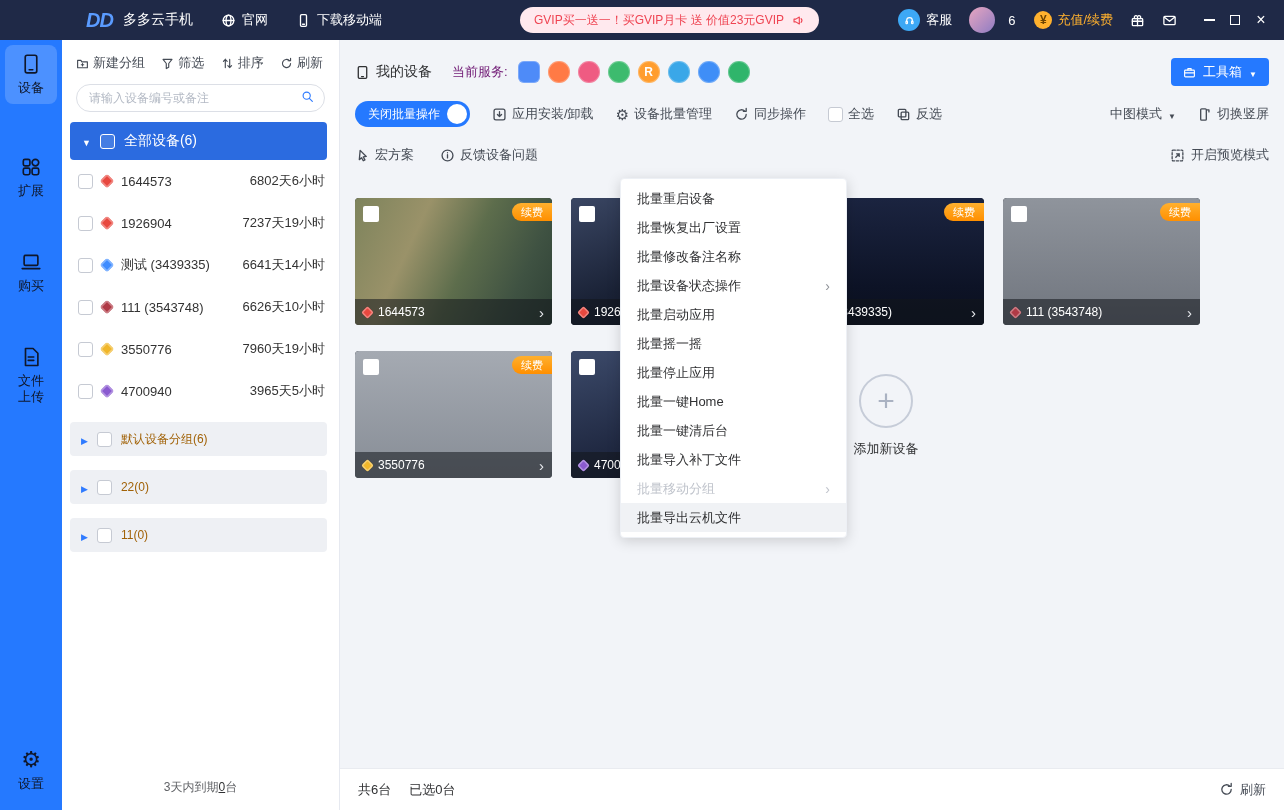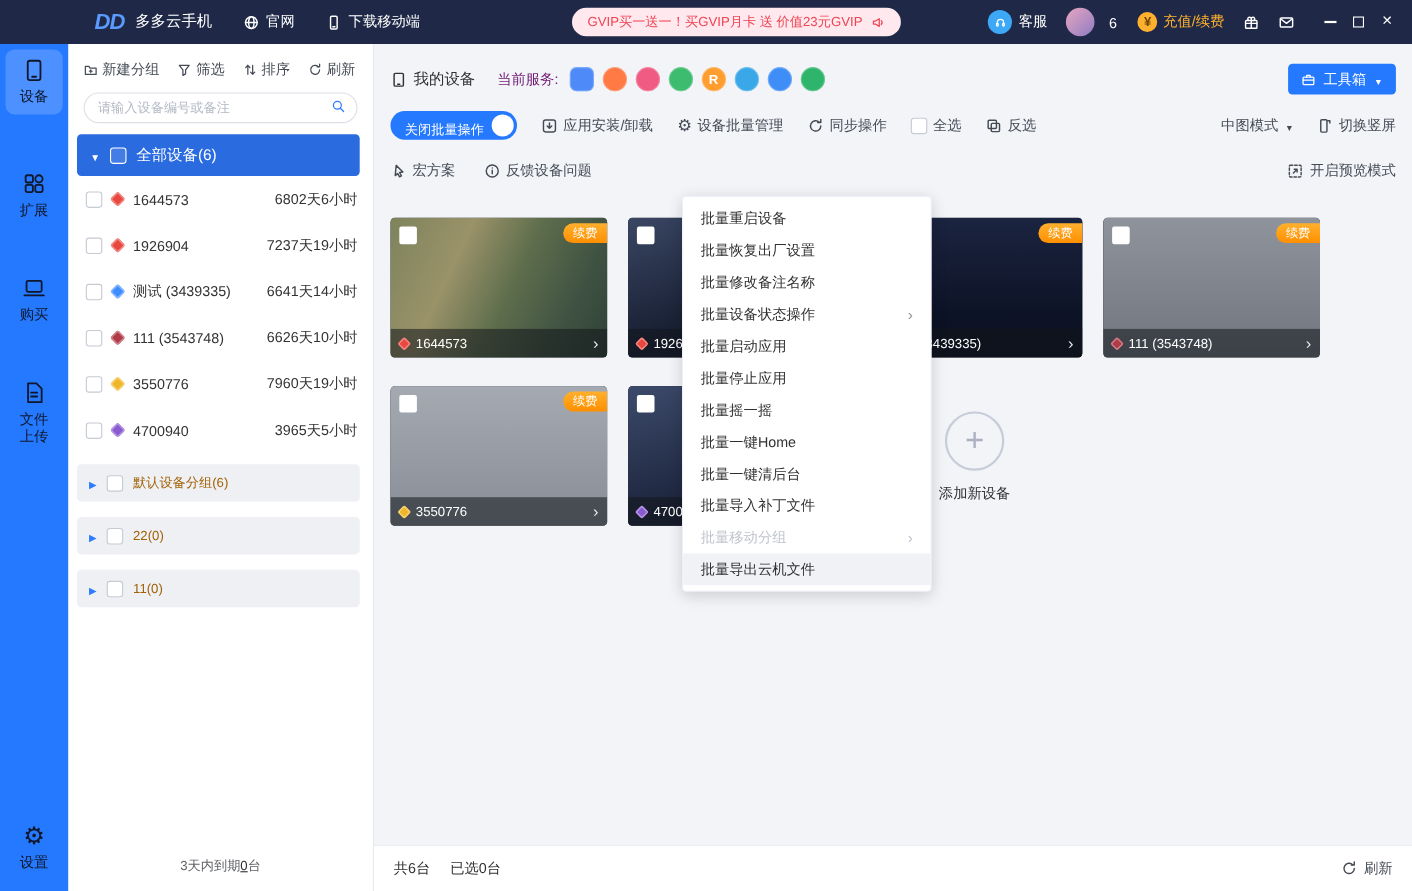--- a/index.html
+++ b/index.html
@@ -66,21 +66,21 @@
   .main-header{position:absolute;top:16px;left:15px;right:15px;height:32px;display:flex;align-items:center}
   .mh-title{display:flex;align-items:center;gap:6px;font-size:14px;color:#303133}
   .cur-svc{margin-left:20px;color:#701a75;font-size:13px;font-weight:normal}
   .svc-list{display:flex;align-items:center;gap:8px;margin-left:10px}
   .svc{width:22px;height:22px;border-radius:50%;display:flex;align-items:center;justify-content:center;color:#fff;font-size:12px;font-weight:bold;box-shadow:inset 0 0 0 1px rgba(255,255,255,.25)}
   .svc.sq{border-radius:6px}
   .toolbox-btn{margin-left:auto;height:28px;padding:0 12px;background:#2579ff;border-radius:4px;color:#fff;display:flex;align-items:center;gap:7px;font-size:13px;font-weight:normal;cursor:pointer}
   .caret::before{content:"▼";font-size:8px}
 
   .main-toolbar{position:absolute;top:60px;left:15px;right:15px;height:28px;display:flex;align-items:center;color:#454b55;font-size:13px}
-  .toggle-pill{height:26px;padding:0 30px 0 13px;background:#2579ff;border-radius:13px;color:#fff;font-size:12px;display:flex;align-items:flex-end;position:relative;cursor:pointer}
+  .toggle-pill{height:26px;padding:0 30px 0 13px;background:#2579ff;border-radius:13px;color:#fff;font-size:12px;display:flex;align-items:center;position:relative;cursor:pointer}
   .knob{position:absolute;right:3px;top:3px;width:20px;height:20px;border-radius:50%;background:#fff}
   .mt-item{display:flex;align-items:center;gap:5px;margin-left:22px;cursor:pointer;white-space:nowrap}
   .mt-right{margin-left:auto;display:flex;align-items:center;gap:20px}
   .vm{display:flex;align-items:center;gap:6px;cursor:pointer}
 
   .main-sub{position:absolute;top:102px;left:15px;right:15px;height:26px;display:flex;align-items:center;color:#454b55;font-size:13px}
   .ms-item{display:flex;align-items:center;gap:5px;cursor:pointer}
   .ms-item+.ms-item{margin-left:26px}
   .ms-right{margin-left:auto;display:flex;align-items:center;gap:6px;cursor:pointer}
 
@@ -529,24 +529,24 @@
         <span>批量修改备注名称</span>
       </div>
     <div class="menu-item">
         <span>批量设备状态操作</span>
         <span class="sub-arrow"></span>
       </div>
     <div class="menu-item">
         <span>批量启动应用</span>
       </div>
     <div class="menu-item">
+        <span>批量摇一摇</span>
+      </div>
+    <div class="menu-item">
         <span>批量停止应用</span>
-      </div>
-    <div class="menu-item">
-        <span>批量摇一摇</span>
       </div>
     <div class="menu-item">
         <span>批量一键Home</span>
       </div>
     <div class="menu-item">
         <span>批量一键清后台</span>
       </div>
     <div class="menu-item">
         <span>批量导入补丁文件</span>
       </div>

